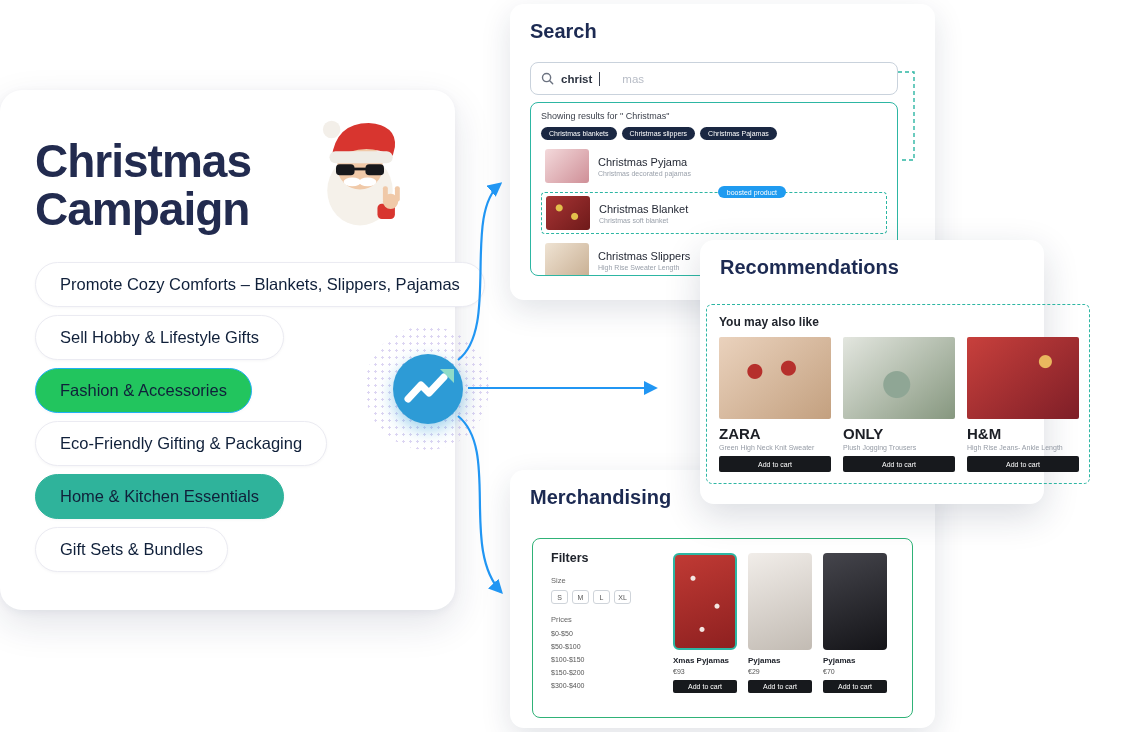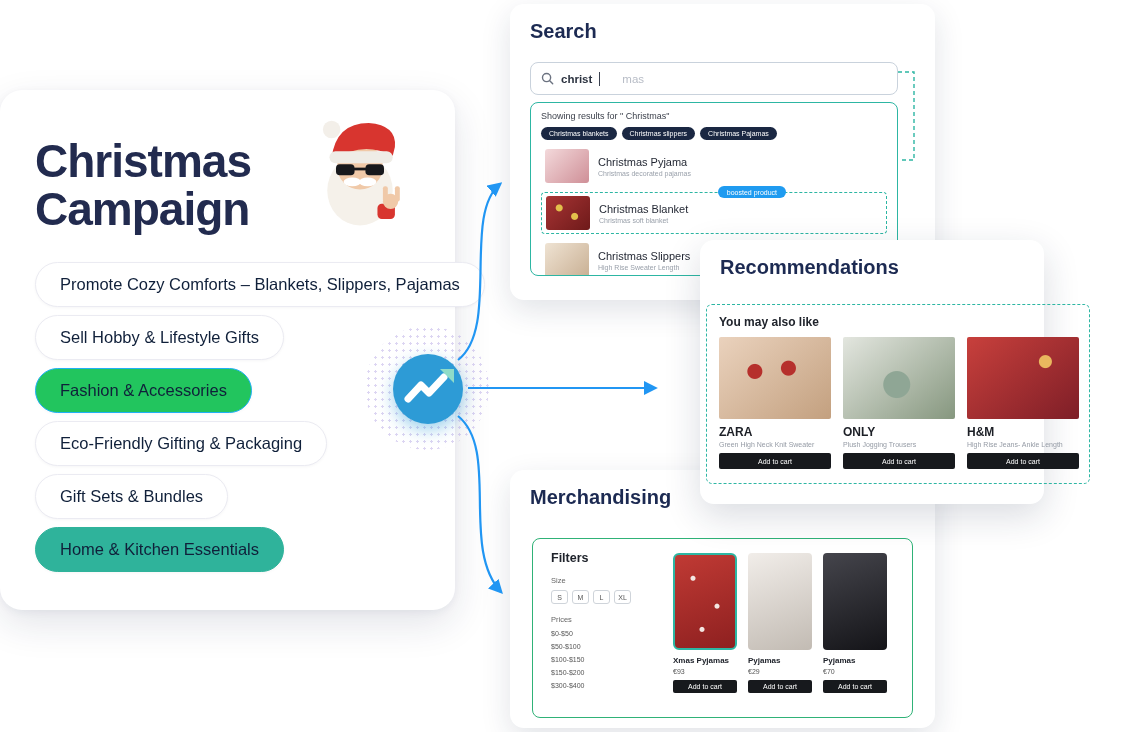--- a/index.html
+++ b/index.html
@@ -73,21 +73,21 @@
   .rec-cards { display:flex; gap:12px; margin-top:8px; }
   .rec-card { width:112px; }
   .rec-img { width:112px; height:82px; border-radius:2px; }
   .rec-img.p1 { background:radial-gradient(circle at 32% 42%, #b6302c 0 7px, transparent 8px),
                 radial-gradient(circle at 62% 38%, #b6302c 0 7px, transparent 8px),
                 linear-gradient(140deg,#ead2bd,#c3a07f); }
   .rec-img.p2 { background:radial-gradient(circle at 48% 58%, #8fa695 0 13px, transparent 14px),
                 linear-gradient(140deg,#e3e6df,#86977f); }
   .rec-img.p3 { background:radial-gradient(circle at 70% 30%, #e9b75e 0 6px, transparent 7px),
                 linear-gradient(140deg,#c8403c,#7e1e27); }
-  .rec-brand { font-size:12px; font-weight:800; color:#1c1f26; margin-top:6px; }
+  .rec-brand { font-size:15px; font-weight:800; color:#1c1f26; margin-top:6px; }
   .rec-desc { font-size:7px; color:#959ba5; margin-top:2px; white-space:nowrap; }
   .cart-btn { margin-top:5px; width:100%; height:16px; background:#17191d; color:#fff; font-size:7px;
     border:none; border-radius:2px; display:flex; align-items:center; justify-content:center;
     cursor:pointer; font-family:"Liberation Sans", sans-serif; }
 
   
   .merch-panel { left:510px; top:470px; width:425px; height:258px; border-radius:14px;
     box-shadow:0 10px 30px rgba(25,35,70,.13); z-index:2; }
   .merch-box { position:absolute; left:22px; top:68px; width:381px; height:180px;
     border:1.5px solid #2fb277; border-radius:8px; padding:12px 18px; display:flex; }
@@ -150,22 +150,22 @@
         <circle cx="78" cy="82" r="7" fill="#f0c9a8"></circle>
         <rect x="71" y="68" width="4.5" height="14" rx="2" fill="#f0c9a8"></rect>
         <rect x="82" y="68" width="4.5" height="14" rx="2" fill="#f0c9a8"></rect>
       </svg>
     </div>
     <div class="pills">
       <div class="pill">Promote Cozy Comforts – Blankets, Slippers, Pajamas</div>
       <div class="pill">Sell Hobby &amp; Lifestyle Gifts</div>
       <div class="pill blue">Fashion &amp; Accessories</div>
       <div class="pill">Eco-Friendly Gifting &amp; Packaging</div>
+      <div class="pill teal">Home &amp; Kitchen Essentials</div>
       <div class="pill">Gift Sets &amp; Bundles</div>
-      <div class="pill teal">Home &amp; Kitchen Essentials</div>
     </div>
   </section>
 
   <div class="hub-halo"></div>
   <div class="hub-logo">
     <svg viewBox="0 0 68 68" width="68" height="68">
       <polyline points="14,44 27,30 35,38 50,22" fill="none" stroke="#ffffff" stroke-width="7" stroke-linecap="round" stroke-linejoin="round"></polyline>
       <path d="M46 14 L60 14 L60 28 Z" fill="#8fdcc8"></path>
     </svg>
   </div>

